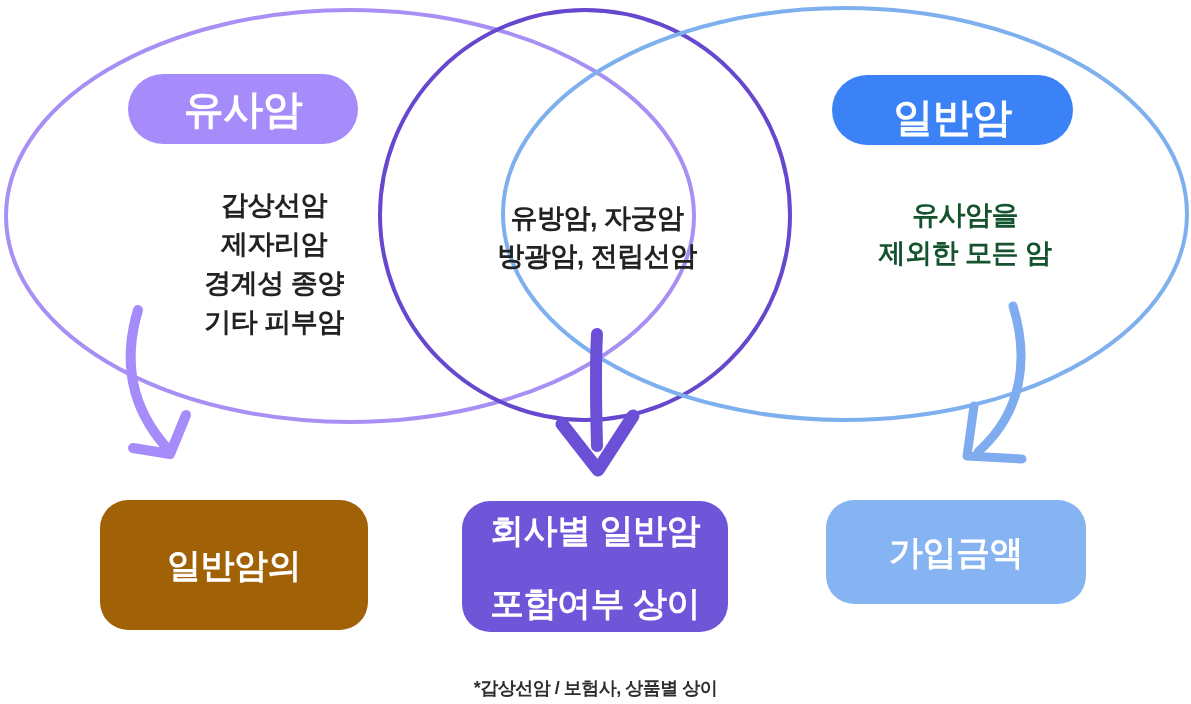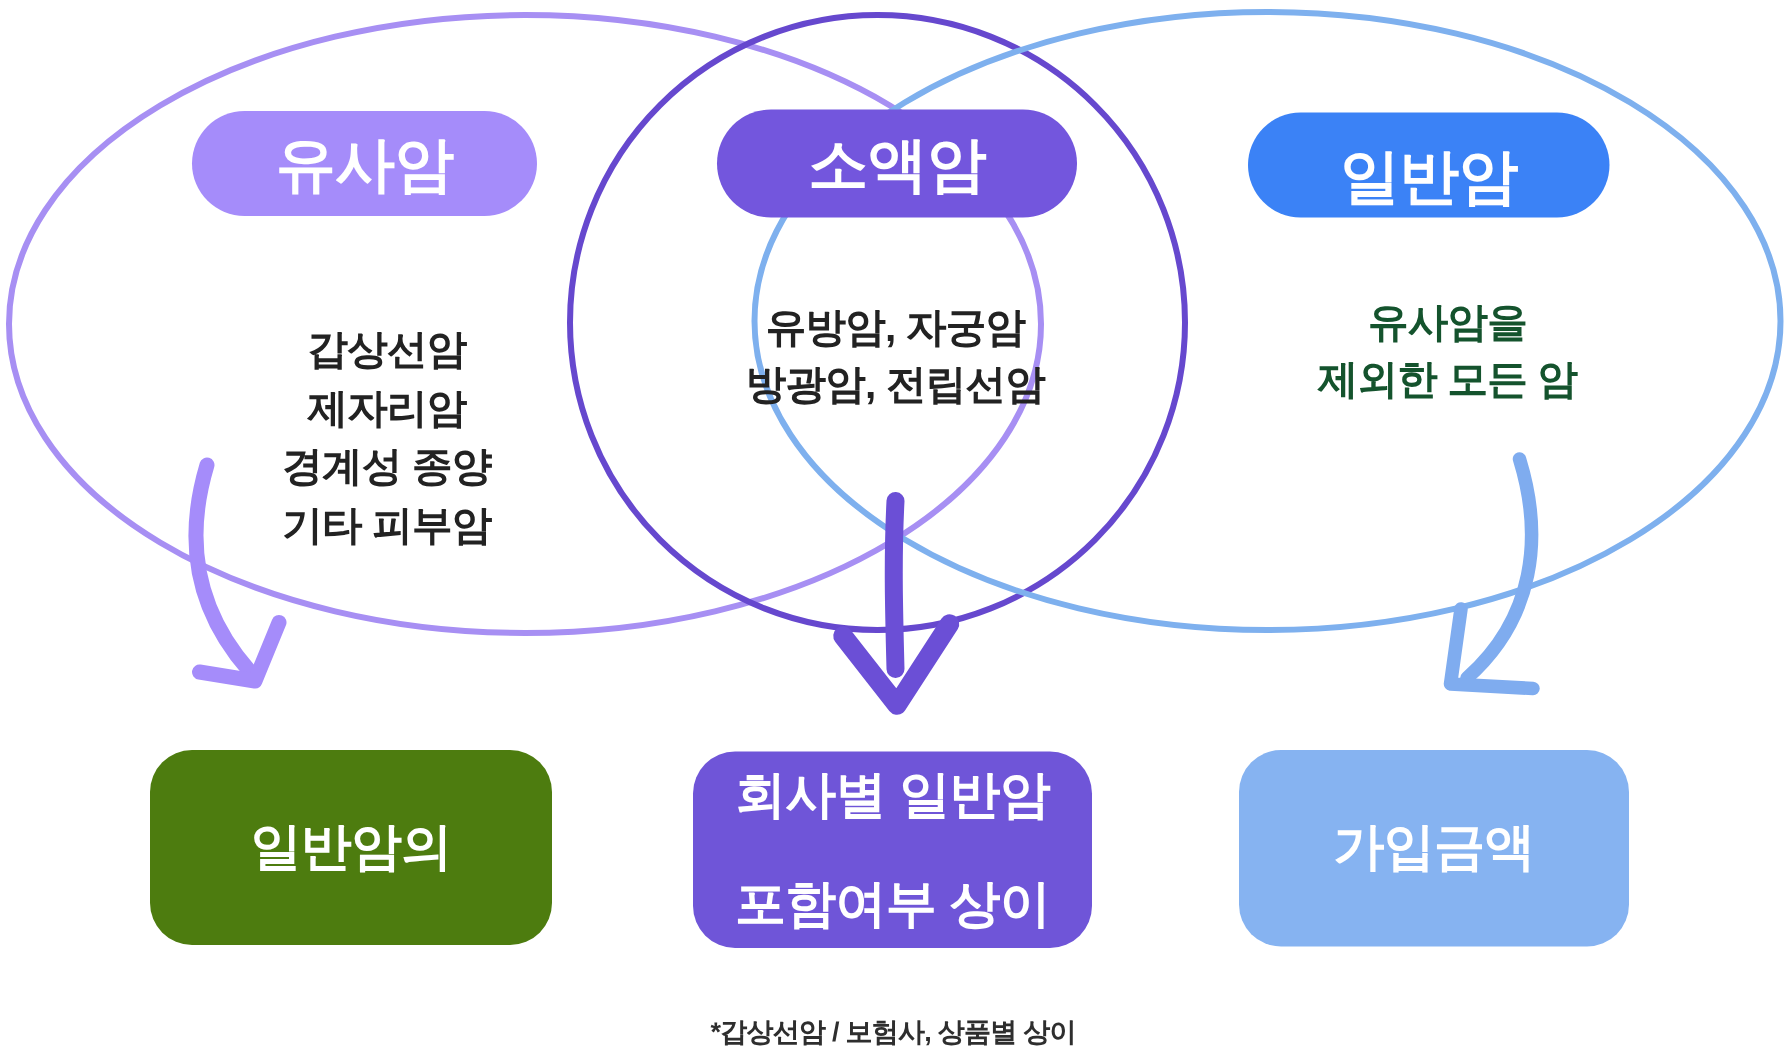--- a/index.html
+++ b/index.html
@@ -24,37 +24,37 @@
   .pill-mid{left:478px;top:73px;width:240px;height:72px;}
   .pill-right{left:832px;top:75px;width:241px;height:70px;}
 
   .items{
     position:absolute;
     text-align:center;
     font-size:27px;font-weight:600;
     line-height:39px;
     letter-spacing:-0.5px;
   }
-  .items-left{left:118px;top:186px;width:280px;margin-top:28px;}
+  .items-left{left:134px;top:186px;width:280px;}
   .items-mid{left:447px;top:199px;width:300px;line-height:38px;}
   .items-right{left:815px;top:196px;width:300px;line-height:38px;}
 
   .result{
     position:absolute;
     display:flex;flex-direction:column;align-items:center;justify-content:center;
     border-radius:28px;
     color:#ffffff;
     font-size:34px;font-weight:800;
     line-height:45px;
     text-align:center;
     letter-spacing:-0.5px;
   }
   .result-left{left:100px;top:500px;width:268px;height:130px;}
   .result-mid{left:462px;top:501px;width:266px;height:131px;gap:28px;}
-  .result-right{left:826px;top:500px;width:260px;height:131px;}
+  .result-right{left:826px;top:500px;width:260px;height:104px;}
 
   .footnote{
     position:absolute;
     left:0;top:676px;width:1191px;
     text-align:center;
     font-size:18px;font-weight:700;
     letter-spacing:-0.5px;
   }
 </style>
 </head>
@@ -79,43 +79,40 @@
 
     <g fill="none" stroke-linecap="round" stroke-linejoin="round" stroke="#7FACEF">
       <path d="M1013,306 C1029,358 1023,412 978,452" stroke-width="9"></path>
       <polyline points="974,406 967,456 1022,459" stroke-width="9"></polyline>
     </g>
   </svg>
 
   <div class="pill pill-left" style="background-color: rgb(165, 140, 250);">
     <span>유사암</span>
   </div>
-  <div class="pill pill-mid" style="background-color: rgb(115, 86, 221);">
-    <span>소액암</span>
-  </div>
   <div class="pill pill-right" style="background-color: #3b82f6; align-items: flex-end;">
     <span>일반암</span>
   </div>
 
   <div class="items items-left" style="color: rgb(34, 34, 34);">
     <div>갑상선암</div>
     <div>제자리암</div>
     <div>경계성 종양</div>
     <div>기타 피부암</div>
   </div>
   <div class="items items-mid" style="color: rgb(34, 34, 34);">
     <div>유방암, 자궁암</div>
     <div>방광암, 전립선암</div>
   </div>
   <div class="items items-right" style="color: #14532d;">
     <div>유사암을</div>
     <div>제외한 모든 암</div>
   </div>
 
-  <div class="result result-left" style="background-color: #4d7c0f;">
+  <div class="result result-left" style="background-color: #a16207;">
     <div>일반암의</div>
   </div>
   <div class="result result-mid" style="background-color: rgb(111, 85, 216);">
     <div>회사별 일반암</div>
     <div>포함여부 상이</div>
   </div>
   <div class="result result-right" style="background-color: rgb(134, 179, 241);">
     <div>가입금액</div>
   </div>
 

